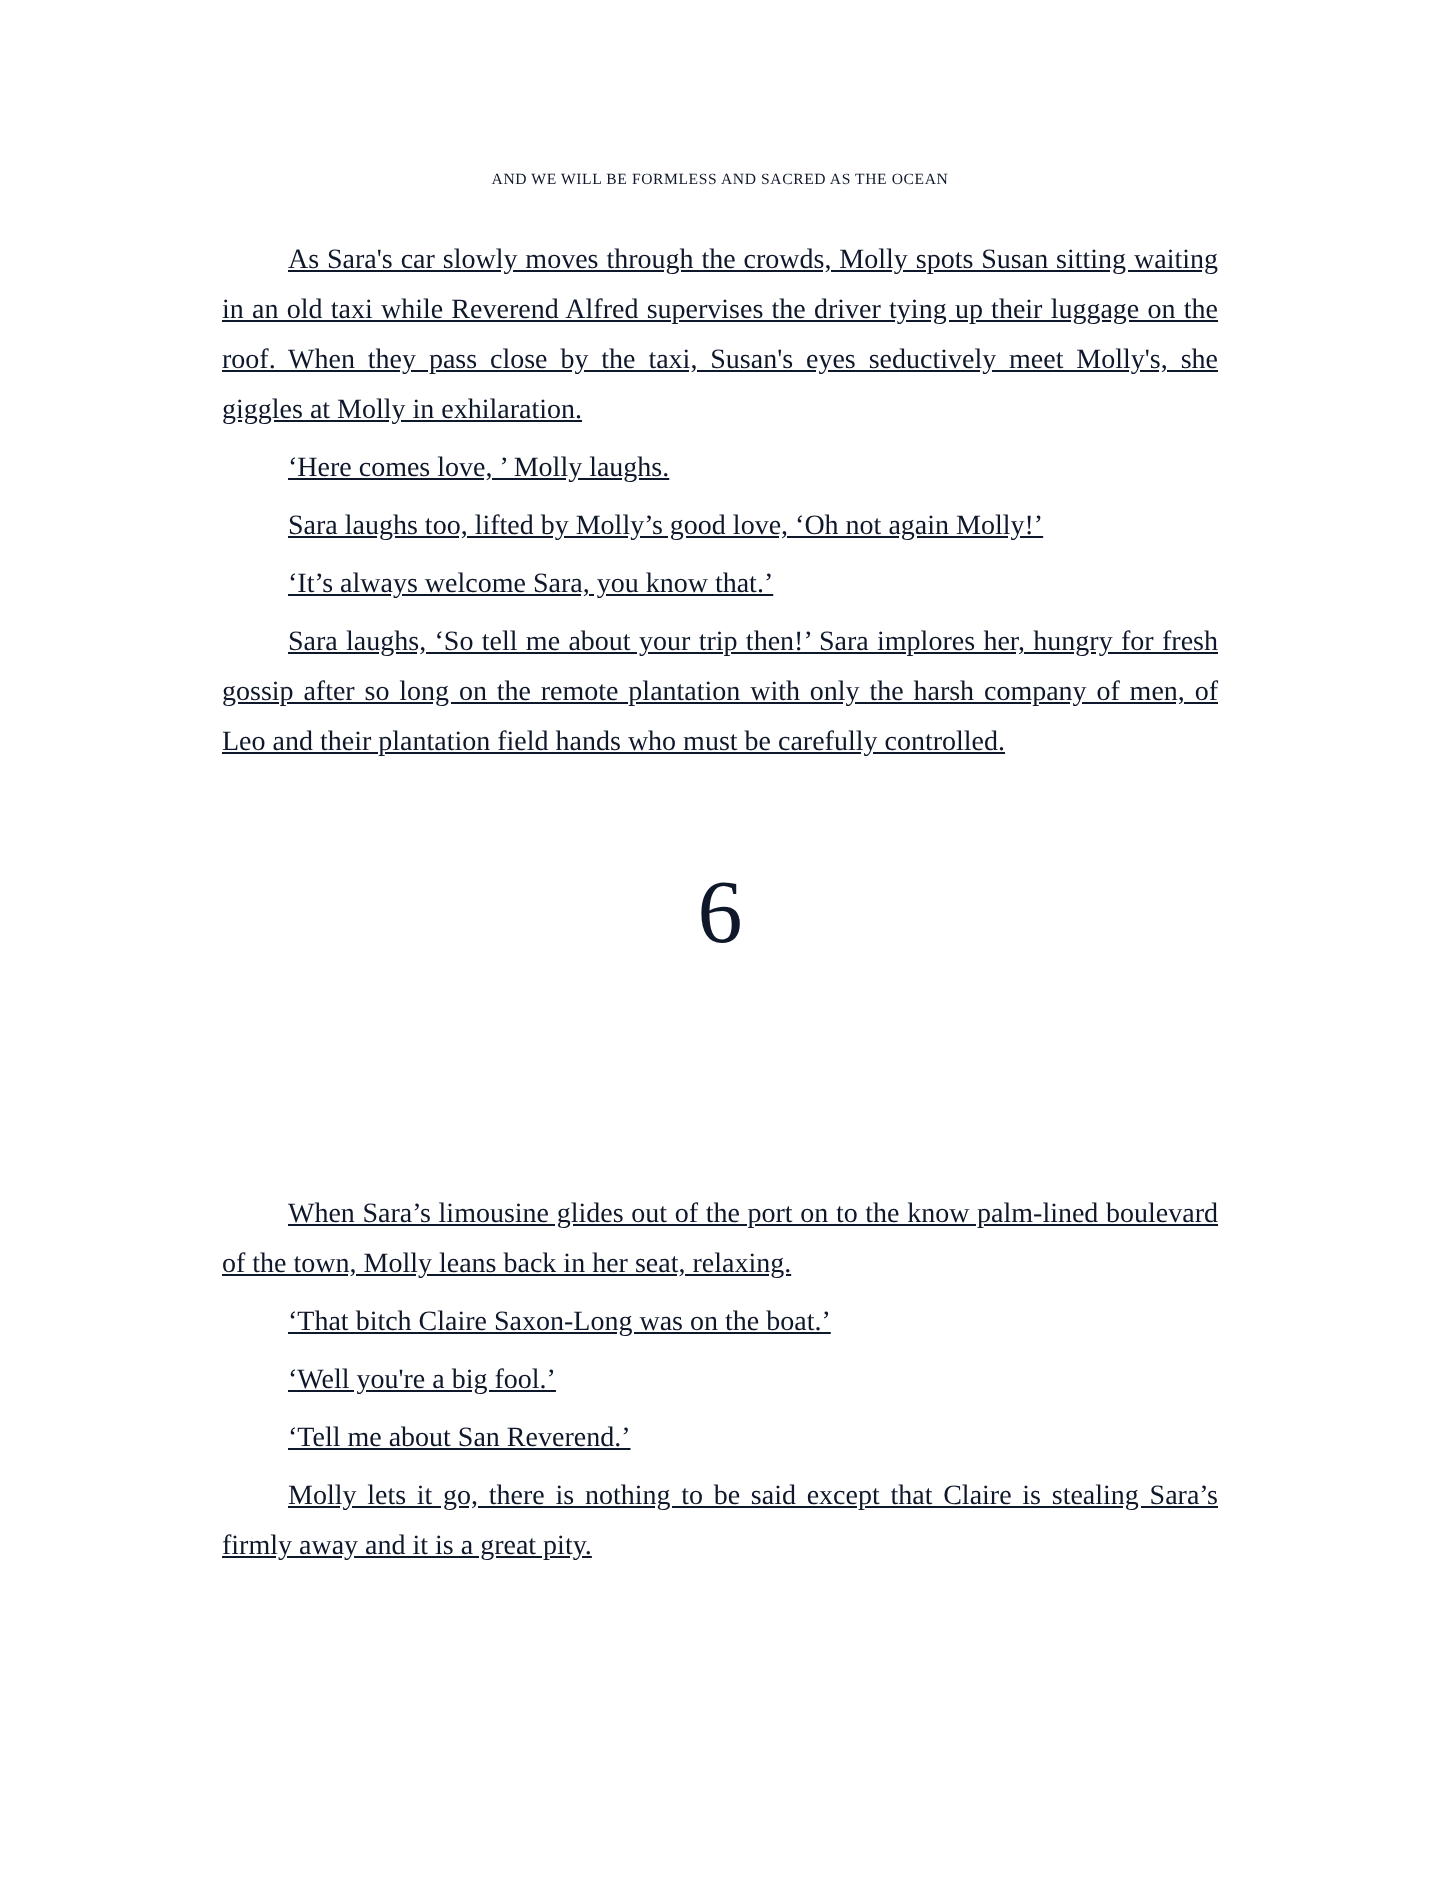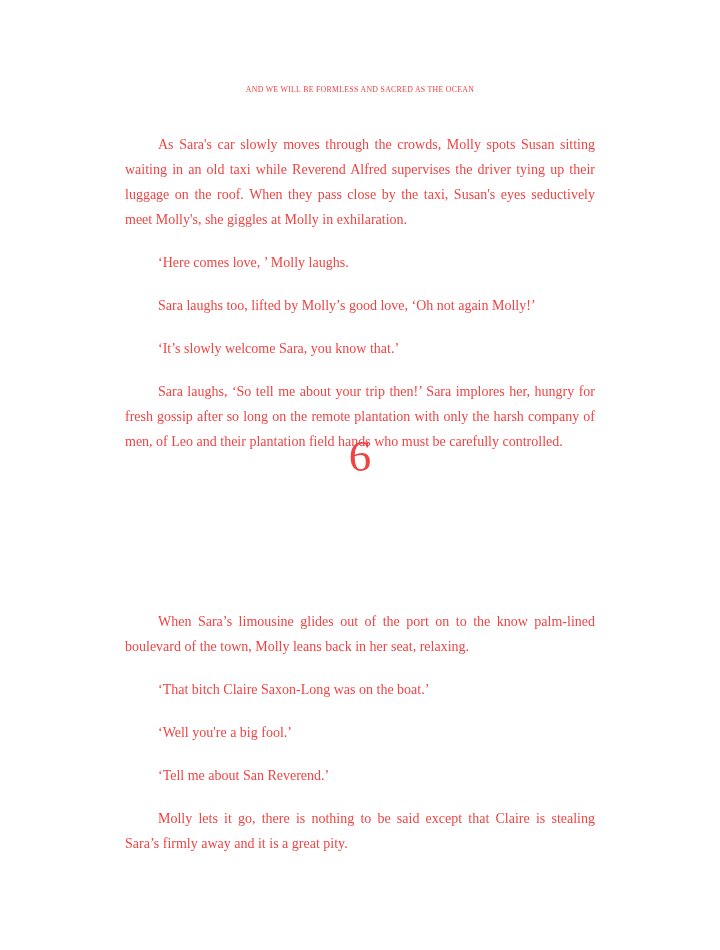--- a/index.html
+++ b/index.html
@@ -7,21 +7,21 @@
     padding: 0;
     background: #ffffff;
   }
   .page {
     position: relative;
     width: 720px;
     height: 950px;
     background: #ffffff;
     overflow: hidden;
     font-family: "Liberation Serif", "DejaVu Serif", serif;
-    color: #ef4444;
+    color: #0f172a;
   }
   .running-header {
     position: absolute;
     top: 85px;
     left: 0;
     width: 720px;
     text-align: center;
     font-size: 7.8px;
     letter-spacing: 0.3px;
     white-space: nowrap;
@@ -34,23 +34,24 @@
     line-height: 25px;
     text-align: justify;
   }
   .section-before {
     top: 114px;
   }
   .section-after {
     top: 591px;
   }
   .para {
-    margin: 18px;
+    margin: 4px;
     padding: 0;
     text-indent: 33px;
+    text-decoration: underline;
   }
   .para.justify-last-line {
     text-align-last: justify;
   }
   .chapter-number {
     position: absolute;
     top: 434px;
     left: 0;
     width: 720px;
     text-align: center;
@@ -63,21 +64,21 @@
 <body>
 
 <div class="page">
 
   <div class="running-header">AND WE WILL BE FORMLESS AND SACRED AS THE OCEAN</div>
 
   <div class="text-section section-before">
     <p class="para">As Sara's car slowly moves through the crowds, Molly spots Susan sitting waiting in an old taxi while Reverend Alfred supervises the driver tying up their luggage on the roof. When they pass close by the taxi, Susan's eyes seductively meet Molly's, she giggles at Molly in exhilaration.</p>
     <p class="para">‘Here comes love, ’ Molly laughs.</p>
     <p class="para">Sara laughs too, lifted by Molly’s good love, ‘Oh not again Molly!’</p>
-    <p class="para">‘It’s slowly welcome Sara, you know that.’</p>
+    <p class="para">‘It’s always welcome Sara, you know that.’</p>
     <p class="para">Sara laughs, ‘So tell me about your trip then!’ Sara implores her, hungry for fresh gossip after so long on the remote plantation with only the harsh company of men, of Leo and their plantation field hands who must be carefully controlled.</p>
   </div>
 
   <div class="chapter-number">6</div>
 
   <div class="text-section section-after">
     <p class="para">When Sara’s limousine glides out of the port on to the know palm-lined boulevard of the town, Molly leans back in her seat, relaxing.</p>
     <p class="para">‘That bitch Claire Saxon-Long was on the boat.’</p>
     <p class="para">‘Well you're a big fool.’</p>
     <p class="para">‘Tell me about San Reverend.’</p>

